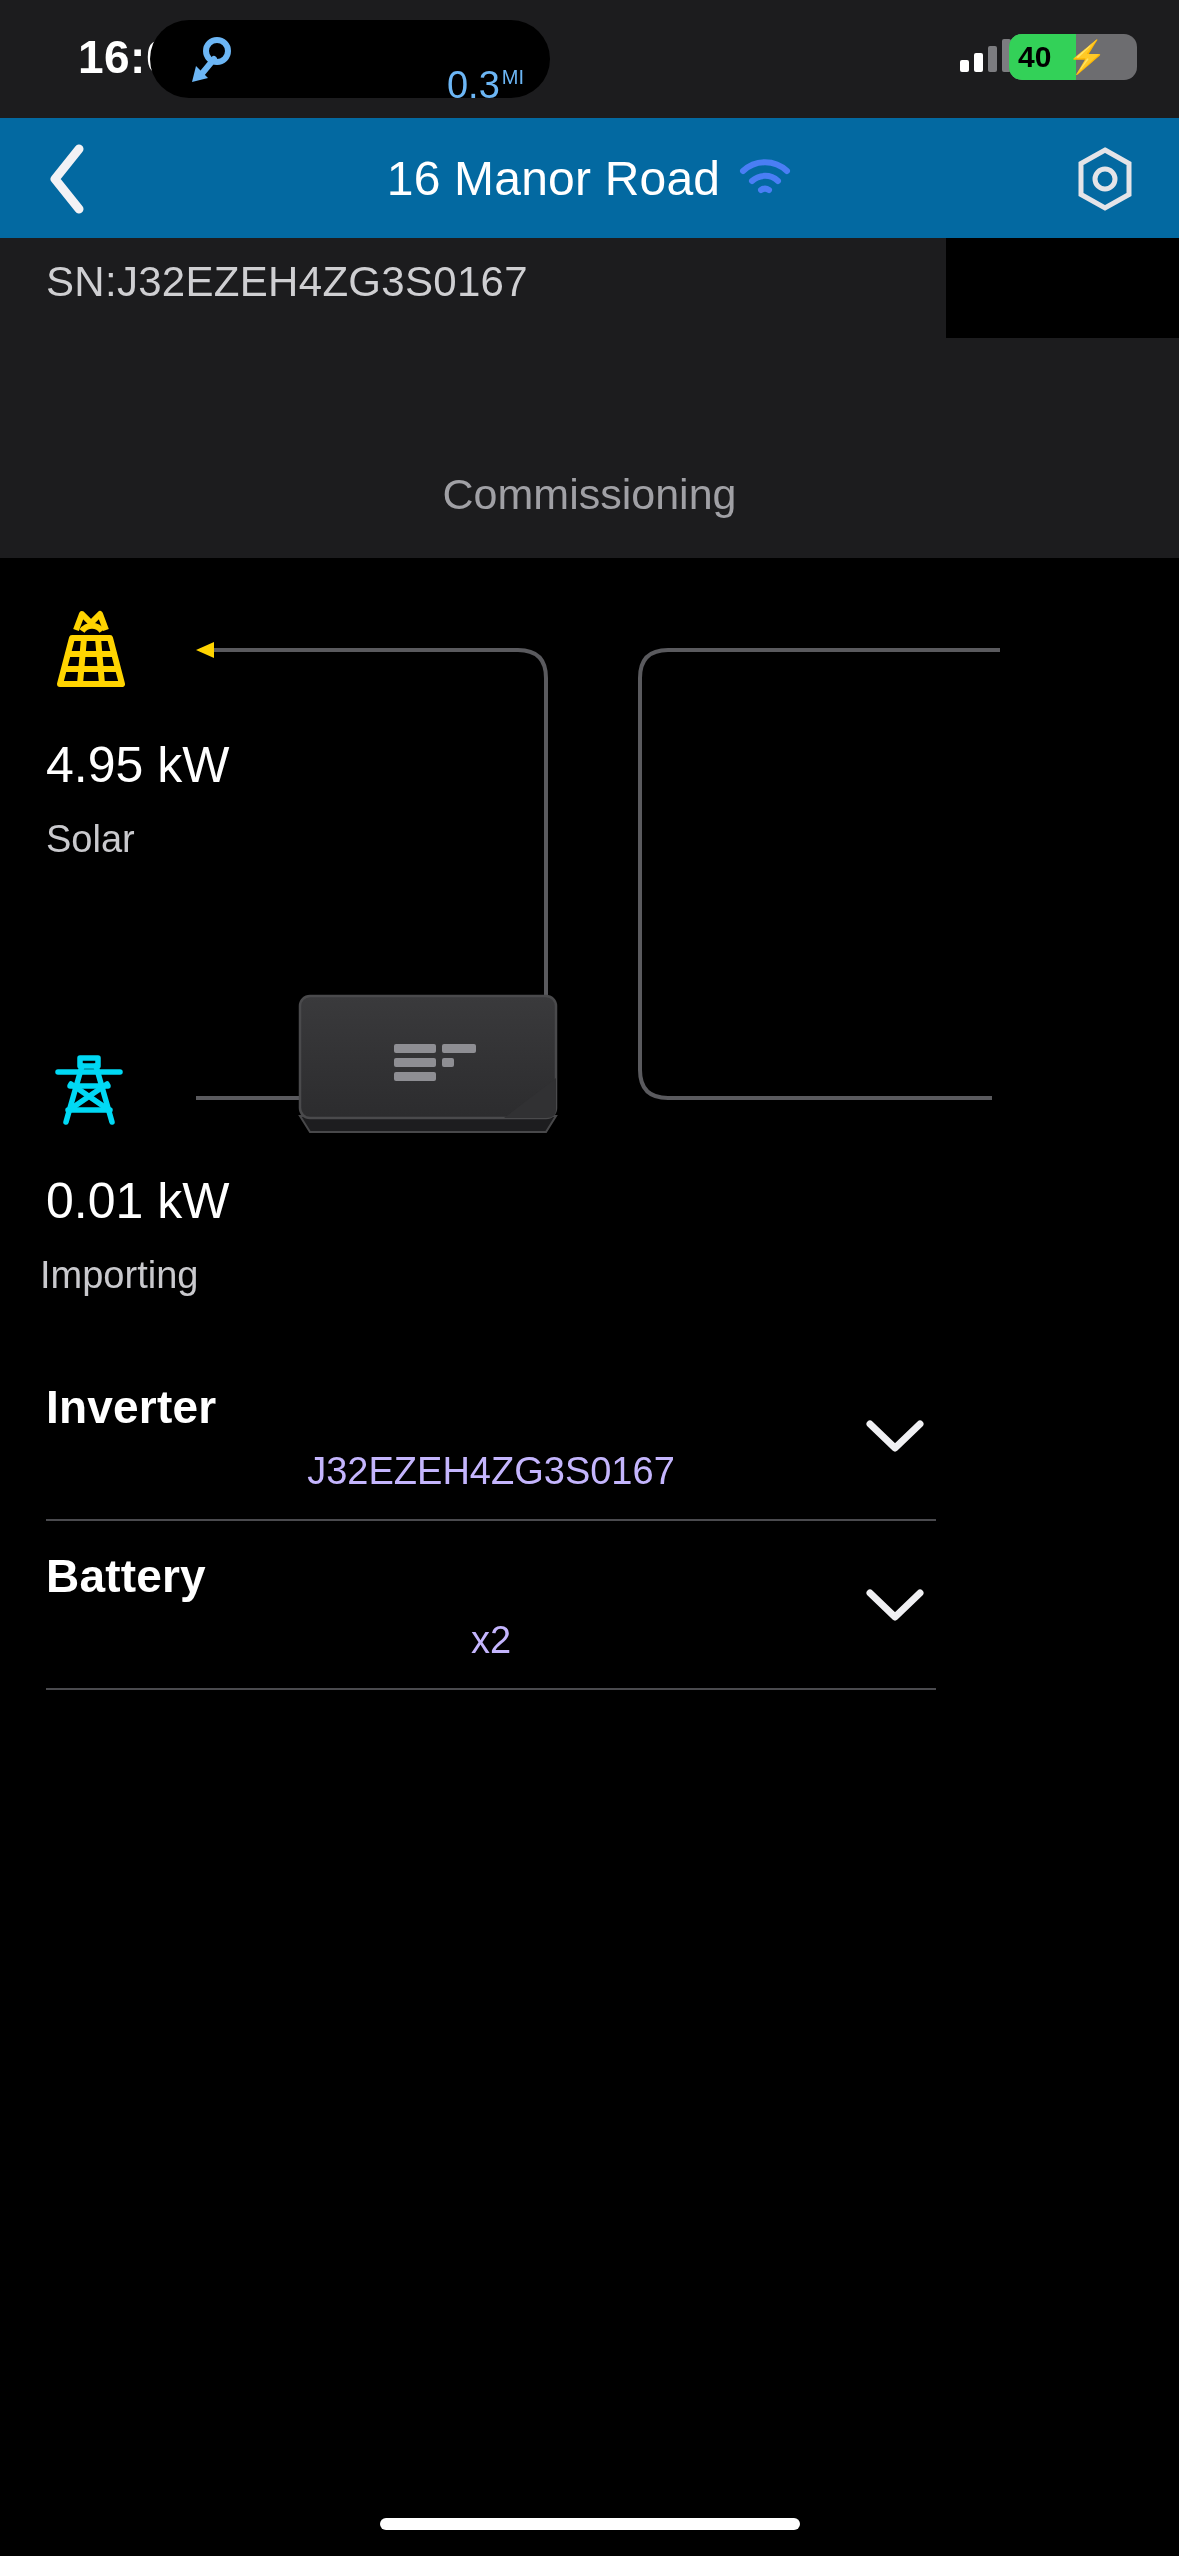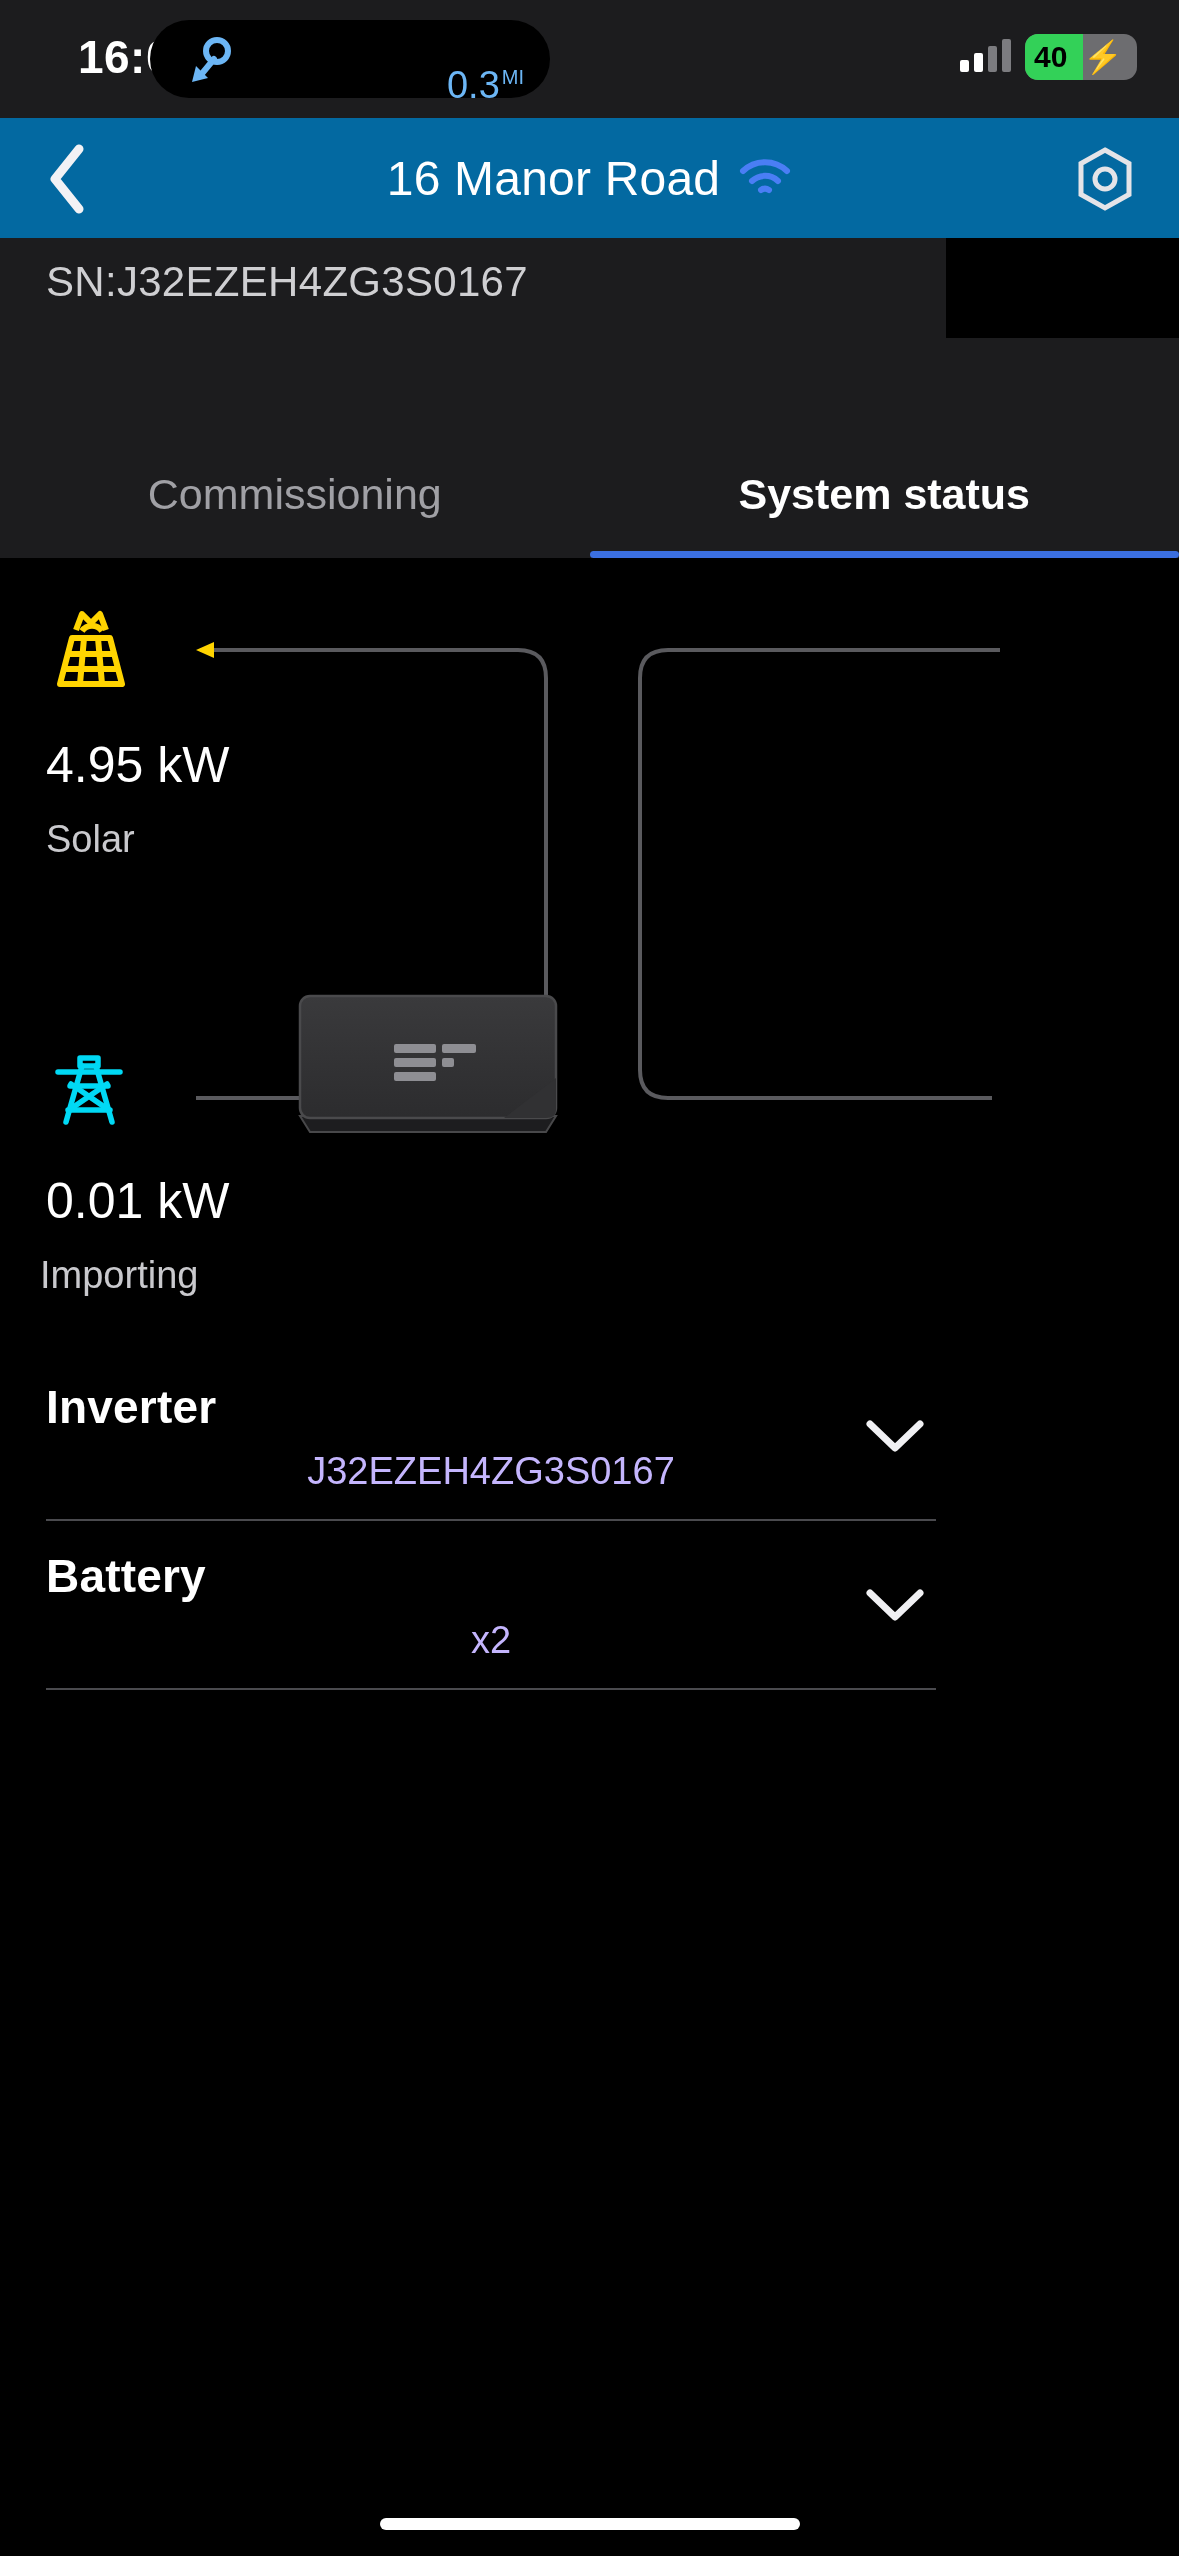--- a/index.html
+++ b/index.html
@@ -48,21 +48,21 @@
     display:flex; align-items:flex-end; gap:5px; height:34px;
   }
   .signal i { display:block; width:9px; background:#7c7c80; border-radius:2px; }
   .signal i.on { background:#fff; }
   .signal i:nth-child(1){ height:12px; }
   .signal i:nth-child(2){ height:19px; }
   .signal i:nth-child(3){ height:26px; }
   .signal i:nth-child(4){ height:33px; }
   .battery-chip {
     position:absolute; right:42px; top:34px;
-    width:112px; height:46px;
+    width:128px; height:46px;
     background:#6d6d70; border-radius:13px;
     overflow:hidden;
     text-decoration:underline;
   }
   .battery-fill {
     position:absolute; left:0; top:0; bottom:0;
     width:52%; background:#33d158;
   }
   .battery-text {
     position:absolute; left:0; top:0; right:0; bottom:0;
@@ -254,24 +254,20 @@
     </div>
   </div>
 
   <div class="sn-bar">
     <div class="sn-text">SN:J32EZEH4ZG3S0167</div>
   </div>
 
   <div class="tabs">
     <div class="tab inactive">
       <span class="tab-label">Commissioning</span>
-    </div>
-    <div class="tab active">
-      <span class="tab-label">System status</span>
-      <div class="tab-underline"></div>
     </div>
   </div>
 
   <div class="flow">
 
     <svg class="flow-svg" width="1179" height="740" viewBox="0 0 1179 740">
 
       <path d="M200 92 L518 92 Q546 92 546 120 L546 438" fill="none" stroke="#5a5a5e" stroke-width="4"></path>
 
       <path d="M640 438 L640 120 Q640 92 668 92 L1000 92" fill="none" stroke="#5a5a5e" stroke-width="4"></path>

